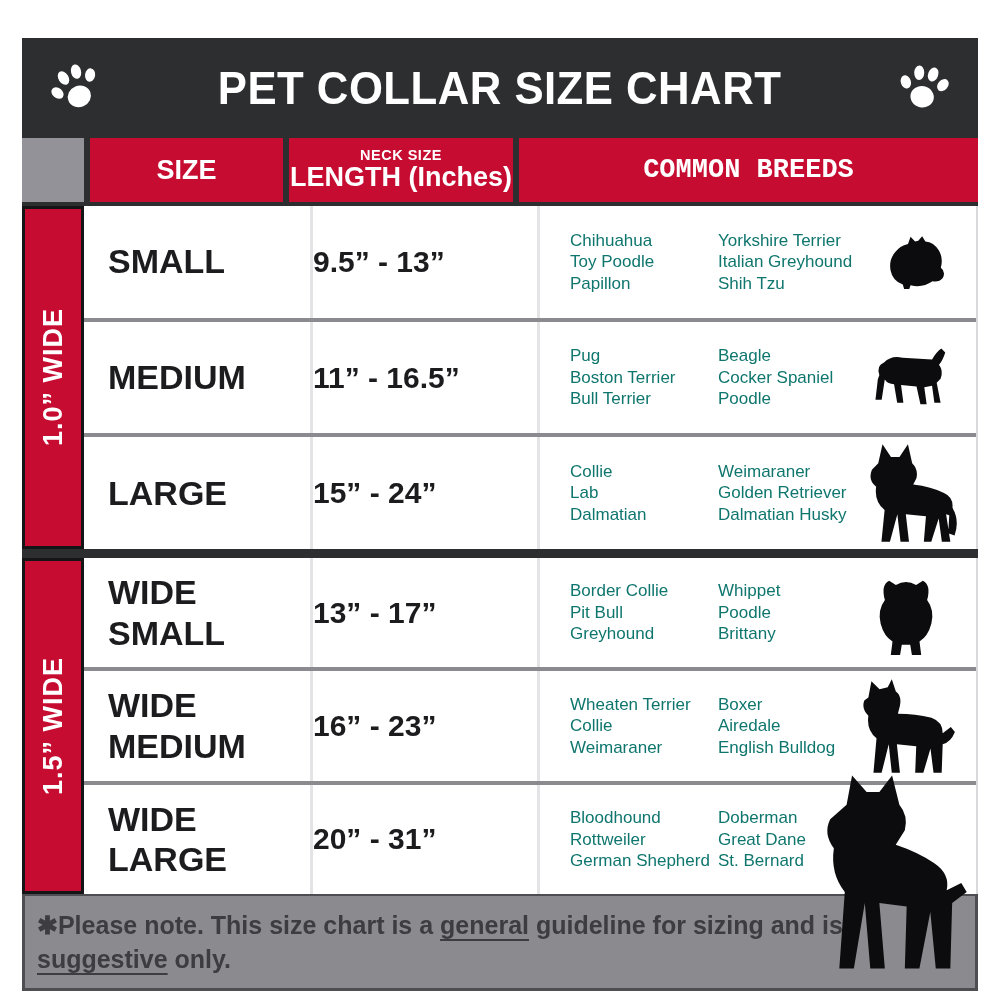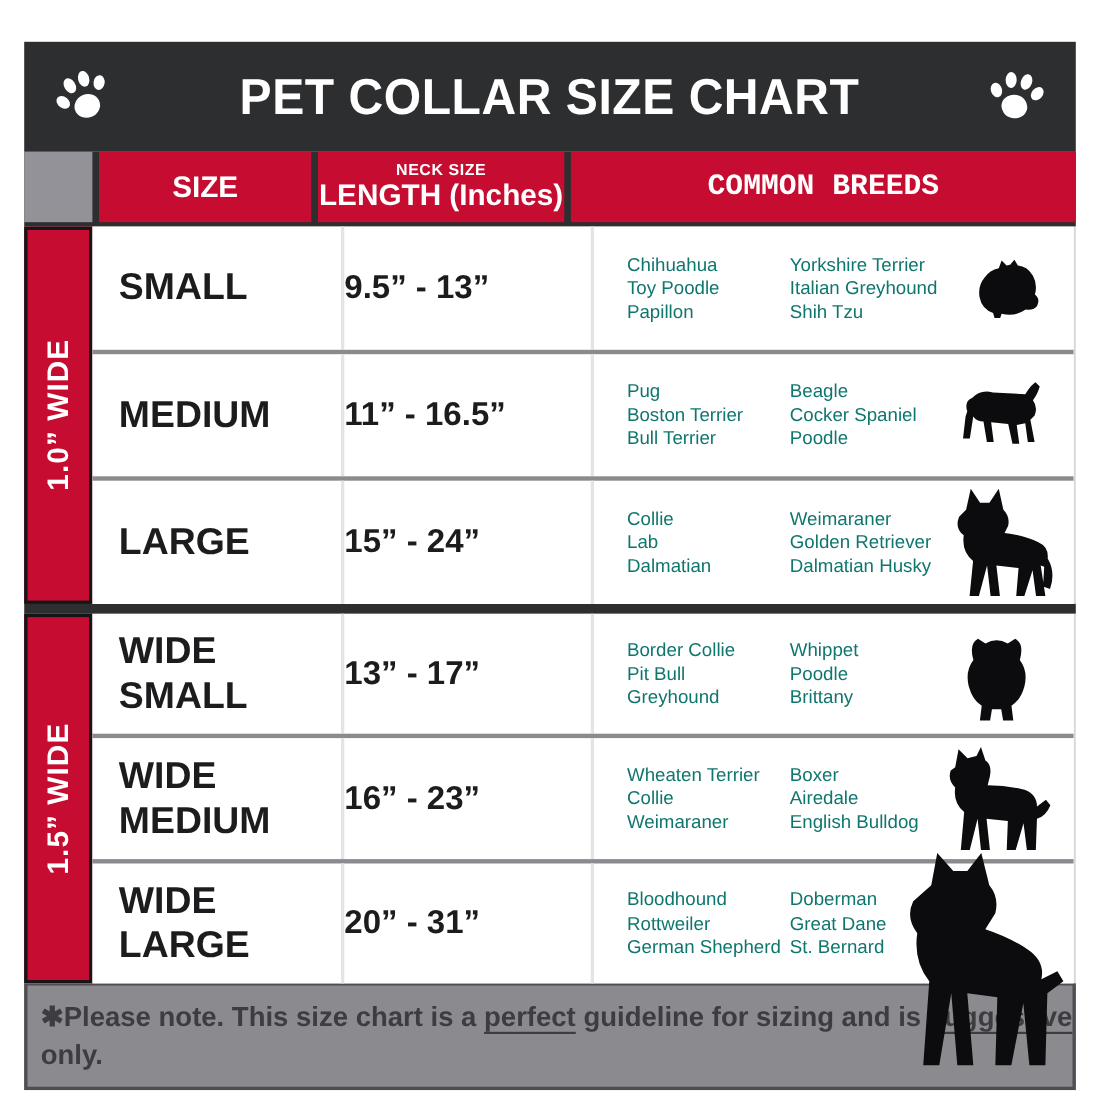--- a/index.html
+++ b/index.html
@@ -25,21 +25,21 @@
   .h-length { width:224px; font-size:27px; }
   .h-length .small-top { font-size:14.5px; letter-spacing:0.5px; }
   .h-breeds { flex:1; font-size:27px;font-family:Liberation Mono, monospace; }
 
   
   .group { display:flex; flex:0 0 auto; }
   .g1 { height:343px; }
   .g2 { height:336px; }
   .gbar { width:62px; background:#c60c30; border:3px solid #151518; display:flex; align-items:center; justify-content:center; }
   .gbar-label { writing-mode:vertical-rl; transform:rotate(180deg); color:#ffffff; font-weight:bold; font-size:27px; letter-spacing:1px; white-space:nowrap; }
-  .grows { flex:1; display:flex; flex-direction:column; border-right:2px solid #d9d9dc;justify-content:flex-end; }
+  .grows { flex:1; display:flex; flex-direction:column; border-right:2px solid #d9d9dc; }
   .row { flex:1; display:flex; background:#ffffff; position:relative; }
   .row + .row { border-top:4px solid #8b8b8f; }
   .gsep { height:9px; background:#2d2e30; flex:0 0 auto; }
 
   .cell-size { width:229px; border-right:3px solid #e4e4e7; display:flex; align-items:center;
                padding-left:24px; font-size:34px; font-weight:bold; color:#1c1c1e; line-height:1.2; white-space:pre-line; }
   .cell-length { width:227px; border-right:3px solid #e4e4e7; display:flex; align-items:center;
                  font-size:30px; font-weight:bold; color:#1c1c1e; }
   .cell-breeds { flex:1; display:flex; align-items:center; padding-left:30px; position:relative; }
   .bcol { font-size:17px; line-height:21.5px; color:#0f766e; }
@@ -240,17 +240,17 @@
             <svg class="dog dog-doberman" viewBox="0 0 100 110">
               <path d="M30,18 L33,2 L41,11 L48,11 L55,2 L59,18 Q64,24 62,32 L57,40 Q69,44 78,50 Q87,56 85,65 L93,61 L96,66 L88,72 L87,108 L79,108 L76,77 L70,108 L62,108 L63,74 L48,72 L51,108 L43,108 L40,72 L34,108 L26,108 L29,66 Q21,56 23,42 Q17,34 21,26 Z"></path>
             </svg>
           </div>
         </div>
 
       </div>
     </div>
 
     <div class="footer">
-      <div><span>✱Please note. This size chart is a </span><span class="u">perfect</span><span> guideline for sizing and is </span><span class="u">suggestive</span><span> only.</span></div>
+      <div><span>✱Please note. This size chart is a </span><span class="u">general</span><span> guideline for sizing and is </span><span class="u">suggestive</span><span> only.</span></div>
     </div>
 
   </div>
 </div>
 
 </body></html>

